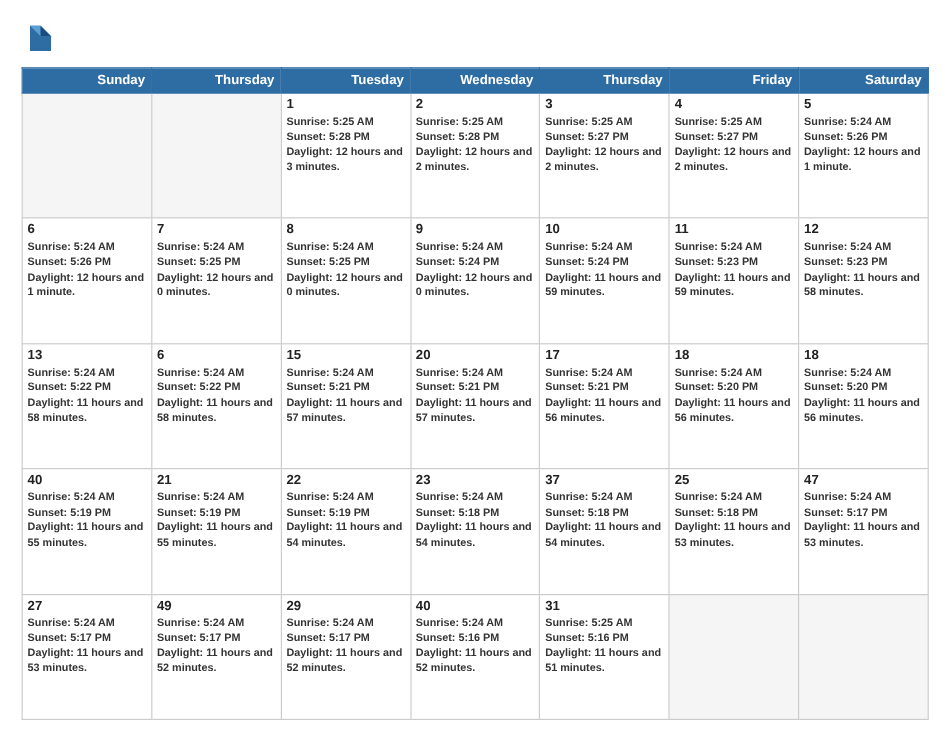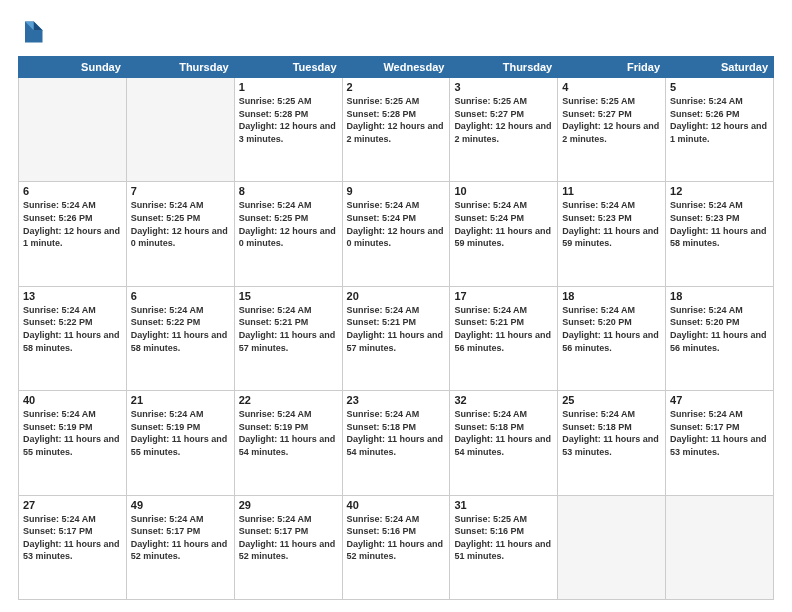--- a/index.html
+++ b/index.html
@@ -271,21 +271,21 @@
 Sunset: 5:19 PM
 Daylight: 11 hours and 54 minutes.</div>
           </td>
           <td>
             <span class="day-num">23</span>
             <div class="day-info" style="white-space: pre-line;">Sunrise: 5:24 AM
 Sunset: 5:18 PM
 Daylight: 11 hours and 54 minutes.</div>
           </td>
           <td>
-            <span class="day-num">32</span>
+            <span class="day-num">37</span>
             <div class="day-info" style="white-space: pre-line;">Sunrise: 5:24 AM
 Sunset: 5:18 PM
 Daylight: 11 hours and 54 minutes.</div>
           </td>
           <td>
             <span class="day-num">25</span>
             <div class="day-info" style="white-space: pre-line;">Sunrise: 5:24 AM
 Sunset: 5:18 PM
 Daylight: 11 hours and 53 minutes.</div>
           </td>

